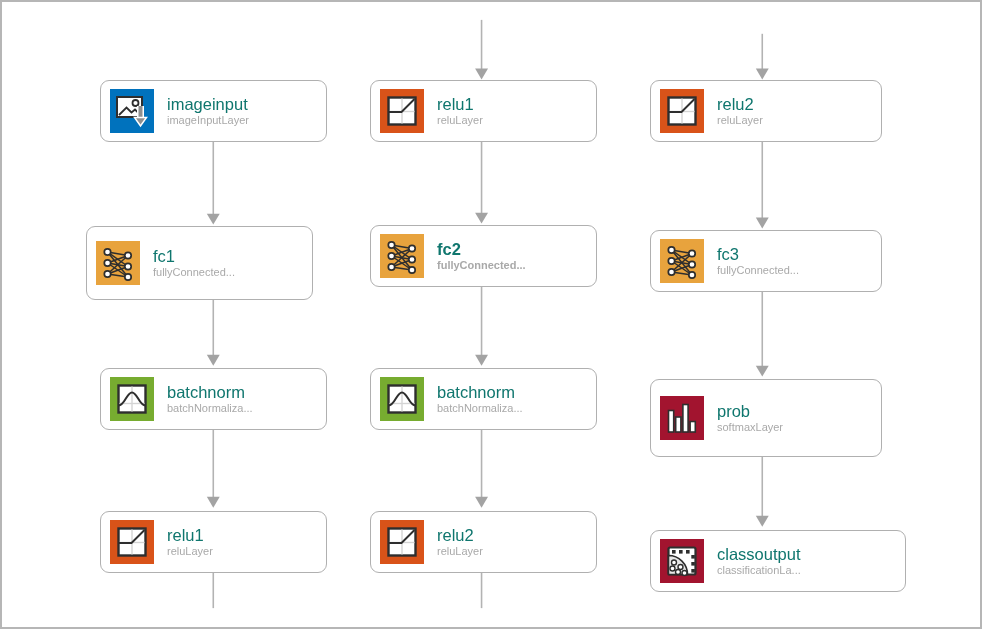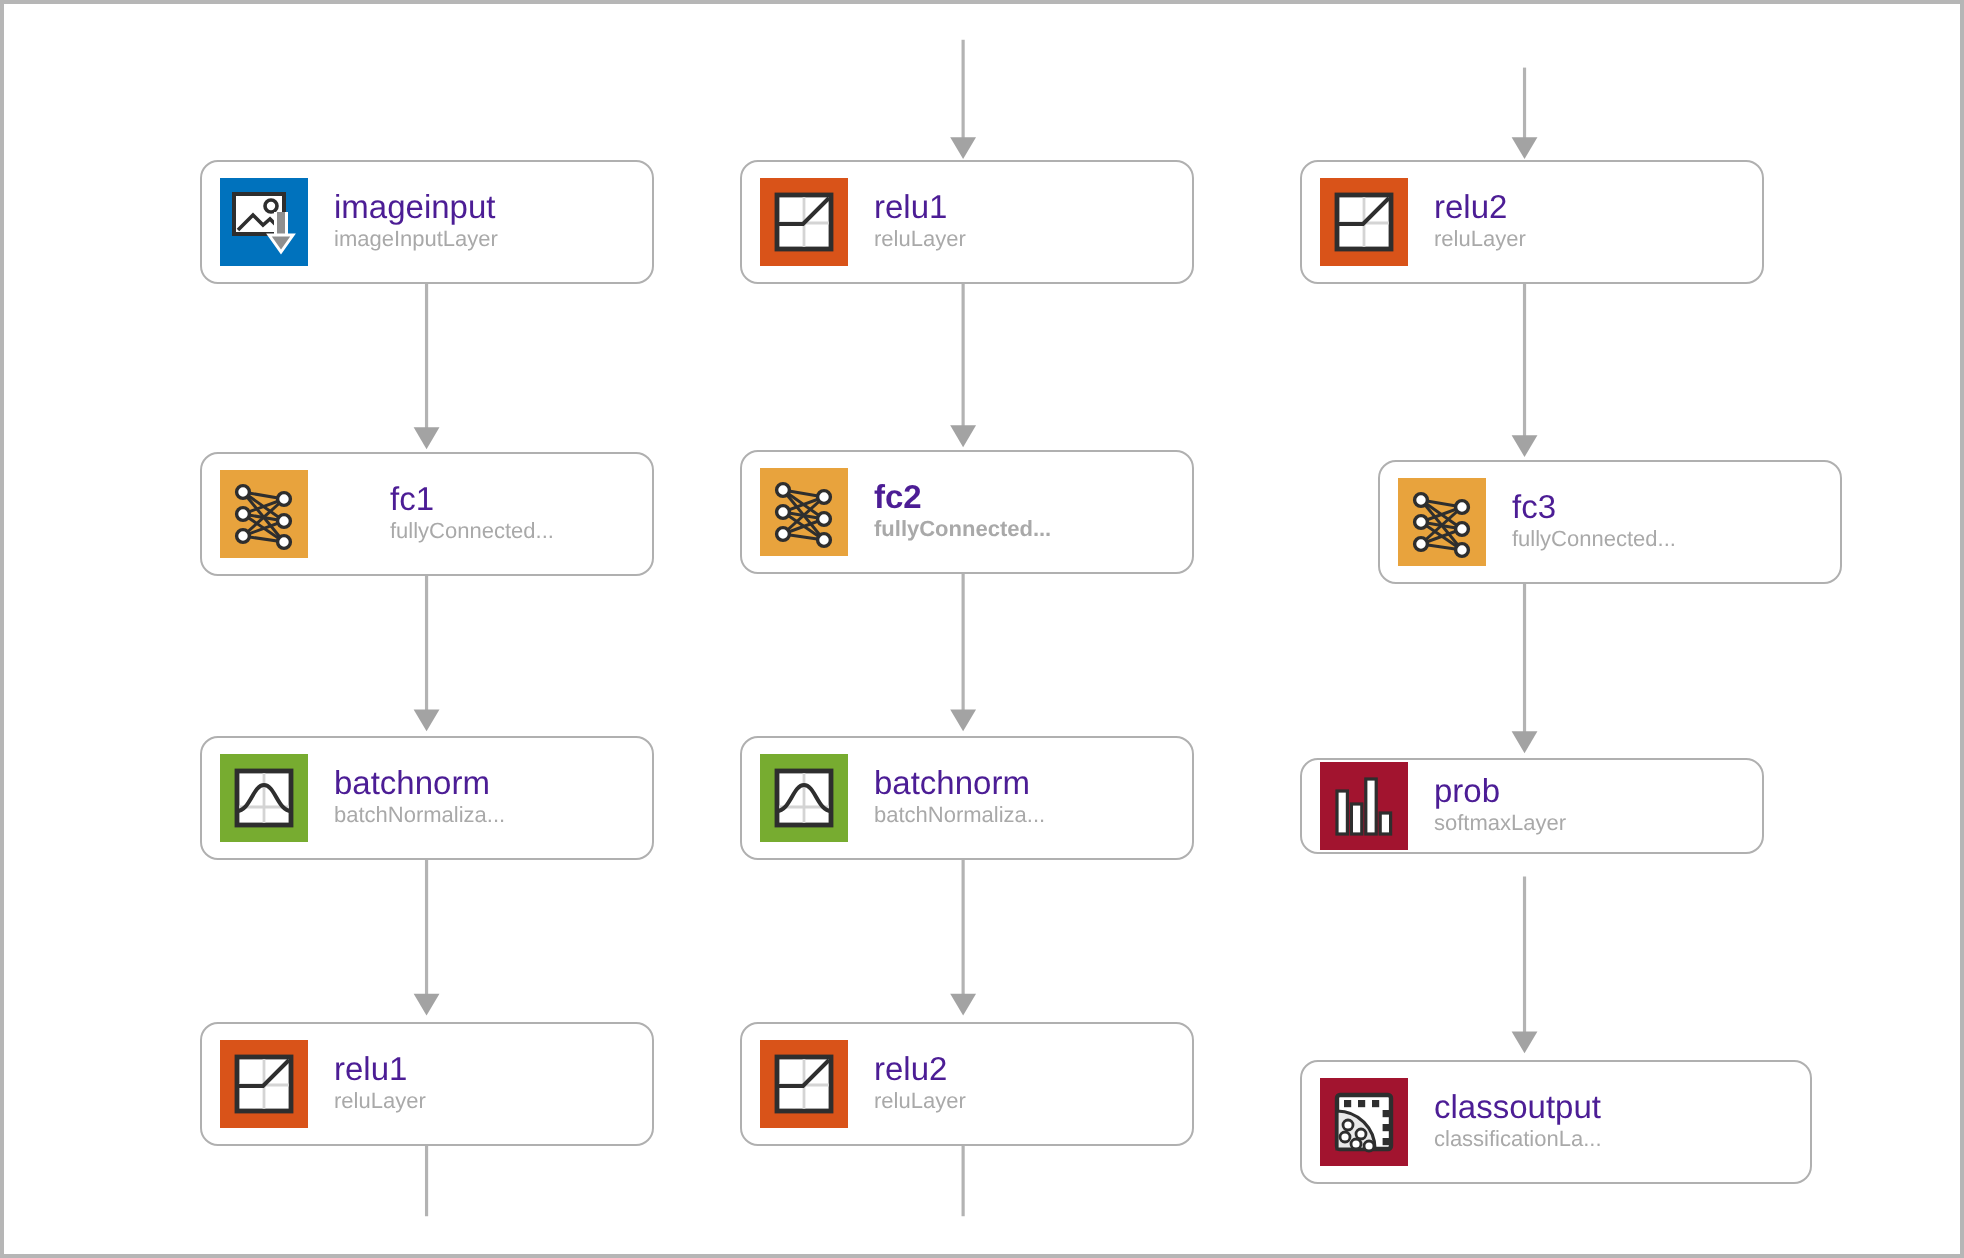--- a/index.html
+++ b/index.html
@@ -38,21 +38,21 @@
     margin-left: 13px;
     display: flex;
     flex-direction: column;
     justify-content: center;
     line-height: 1.18;
     white-space: nowrap;
     overflow: hidden;
   }
   .layer-node .name {
     font-size: 16.5px;
-    color: #4c1d95;
+    color: #0f766e;
   }
   .layer-node .ltype {
     font-size: 11px;
     color: #a9a9a9;
   }
 </style>
 </head>
 <body>
 
 <div class="frame">
@@ -117,21 +117,21 @@
     <circle cx="25.5" cy="14" r="3" fill="#fff" stroke="#2e2e2e" stroke-width="1.8"></circle>
     <line x1="30.5" y1="17" x2="30.5" y2="29" stroke="#fff" stroke-width="7"></line>
     <line x1="30.5" y1="17" x2="30.5" y2="29" stroke="#8f8f8f" stroke-width="4"></line>
     <polygon points="24.5,28.5 36.5,28.5 30.5,37" fill="#8f8f8f" stroke="#fff" stroke-width="1.5"></polygon>
         </svg>
         <div class="labels">
           <div class="name">imageinput</div>
           <div class="ltype">imageInputLayer</div>
         </div>
       </div>
-      <div class="layer-node" style="left: 98px; top: 224px; width: 227px; height: 62px; gap: 28px;">
+      <div class="layer-node" style="left: 84px; top: 224px; width: 227px; height: 74px;">
         <svg class="icon" viewBox="0 0 44 44">
           <rect x="0" y="0" width="44" height="44" fill="#e8a33d"></rect>
           <line x1="11.5" y1="11" x2="32" y2="14.5" stroke="#2e2e2e" stroke-width="1.5"></line>
           <line x1="11.5" y1="11" x2="32" y2="25.5" stroke="#2e2e2e" stroke-width="1.5"></line>
           <line x1="11.5" y1="11" x2="32" y2="36" stroke="#2e2e2e" stroke-width="1.5"></line>
           <line x1="11.5" y1="22" x2="32" y2="14.5" stroke="#2e2e2e" stroke-width="1.5"></line>
           <line x1="11.5" y1="22" x2="32" y2="25.5" stroke="#2e2e2e" stroke-width="1.5"></line>
           <line x1="11.5" y1="22" x2="32" y2="36" stroke="#2e2e2e" stroke-width="1.5"></line>
           <line x1="11.5" y1="33" x2="32" y2="14.5" stroke="#2e2e2e" stroke-width="1.5"></line>
           <line x1="11.5" y1="33" x2="32" y2="25.5" stroke="#2e2e2e" stroke-width="1.5"></line>
@@ -243,21 +243,21 @@
     <rect x="8.5" y="8.5" width="27" height="27" fill="#fff" stroke="#2e2e2e" stroke-width="2.4"></rect>
     <line x1="22" y1="9.5" x2="22" y2="34.5" stroke="#d4d4d4" stroke-width="1.4"></line>
     <line x1="9.5" y1="22.5" x2="34.5" y2="22.5" stroke="#d4d4d4" stroke-width="1.4"></line>
     <polyline points="8.5,23 21.5,23 34.5,10" fill="none" stroke="#2e2e2e" stroke-width="2"></polyline>
         </svg>
         <div class="labels">
           <div class="name">relu2</div>
           <div class="ltype">reluLayer</div>
         </div>
       </div>
-      <div class="layer-node" style="left: 648px; top: 228px; width: 232px; height: 62px; margin-left: 39px;">
+      <div class="layer-node" style="left: 648px; top: 228px; width: 232px; height: 62px;">
         <svg class="icon" viewBox="0 0 44 44">
           <rect x="0" y="0" width="44" height="44" fill="#e8a33d"></rect>
           <line x1="11.5" y1="11" x2="32" y2="14.5" stroke="#2e2e2e" stroke-width="1.5"></line>
           <line x1="11.5" y1="11" x2="32" y2="25.5" stroke="#2e2e2e" stroke-width="1.5"></line>
           <line x1="11.5" y1="11" x2="32" y2="36" stroke="#2e2e2e" stroke-width="1.5"></line>
           <line x1="11.5" y1="22" x2="32" y2="14.5" stroke="#2e2e2e" stroke-width="1.5"></line>
           <line x1="11.5" y1="22" x2="32" y2="25.5" stroke="#2e2e2e" stroke-width="1.5"></line>
           <line x1="11.5" y1="22" x2="32" y2="36" stroke="#2e2e2e" stroke-width="1.5"></line>
           <line x1="11.5" y1="33" x2="32" y2="14.5" stroke="#2e2e2e" stroke-width="1.5"></line>
           <line x1="11.5" y1="33" x2="32" y2="25.5" stroke="#2e2e2e" stroke-width="1.5"></line>
@@ -267,21 +267,21 @@
           <circle cx="11.5" cy="33" r="3.2" fill="#fff" stroke="#2e2e2e" stroke-width="1.7"></circle>
           <circle cx="32" cy="14.5" r="3.2" fill="#fff" stroke="#2e2e2e" stroke-width="1.7"></circle>
           <circle cx="32" cy="25.5" r="3.2" fill="#fff" stroke="#2e2e2e" stroke-width="1.7"></circle>
           <circle cx="32" cy="36" r="3.2" fill="#fff" stroke="#2e2e2e" stroke-width="1.7"></circle>
         </svg>
         <div class="labels">
           <div class="name">fc3</div>
           <div class="ltype">fullyConnected...</div>
         </div>
       </div>
-      <div class="layer-node" style="left: 648px; top: 377px; width: 232px; height: 48px;">
+      <div class="layer-node" style="left: 648px; top: 377px; width: 232px; height: 78px;">
         <svg class="icon" viewBox="0 0 44 44">
     <rect x="0" y="0" width="44" height="44" fill="#a2142f"></rect>
     <rect x="8.5" y="14.5" width="5.2" height="21.5" fill="#fff" stroke="#2e2e2e" stroke-width="1.6"></rect>
     <rect x="15.7" y="21" width="5.2" height="15" fill="#fff" stroke="#2e2e2e" stroke-width="1.6"></rect>
     <rect x="22.9" y="8.5" width="5.2" height="27.5" fill="#fff" stroke="#2e2e2e" stroke-width="1.6"></rect>
     <rect x="30.1" y="25.5" width="5.2" height="10.5" fill="#fff" stroke="#2e2e2e" stroke-width="1.6"></rect>
         </svg>
         <div class="labels">
           <div class="name">prob</div>
           <div class="ltype">softmaxLayer</div>

